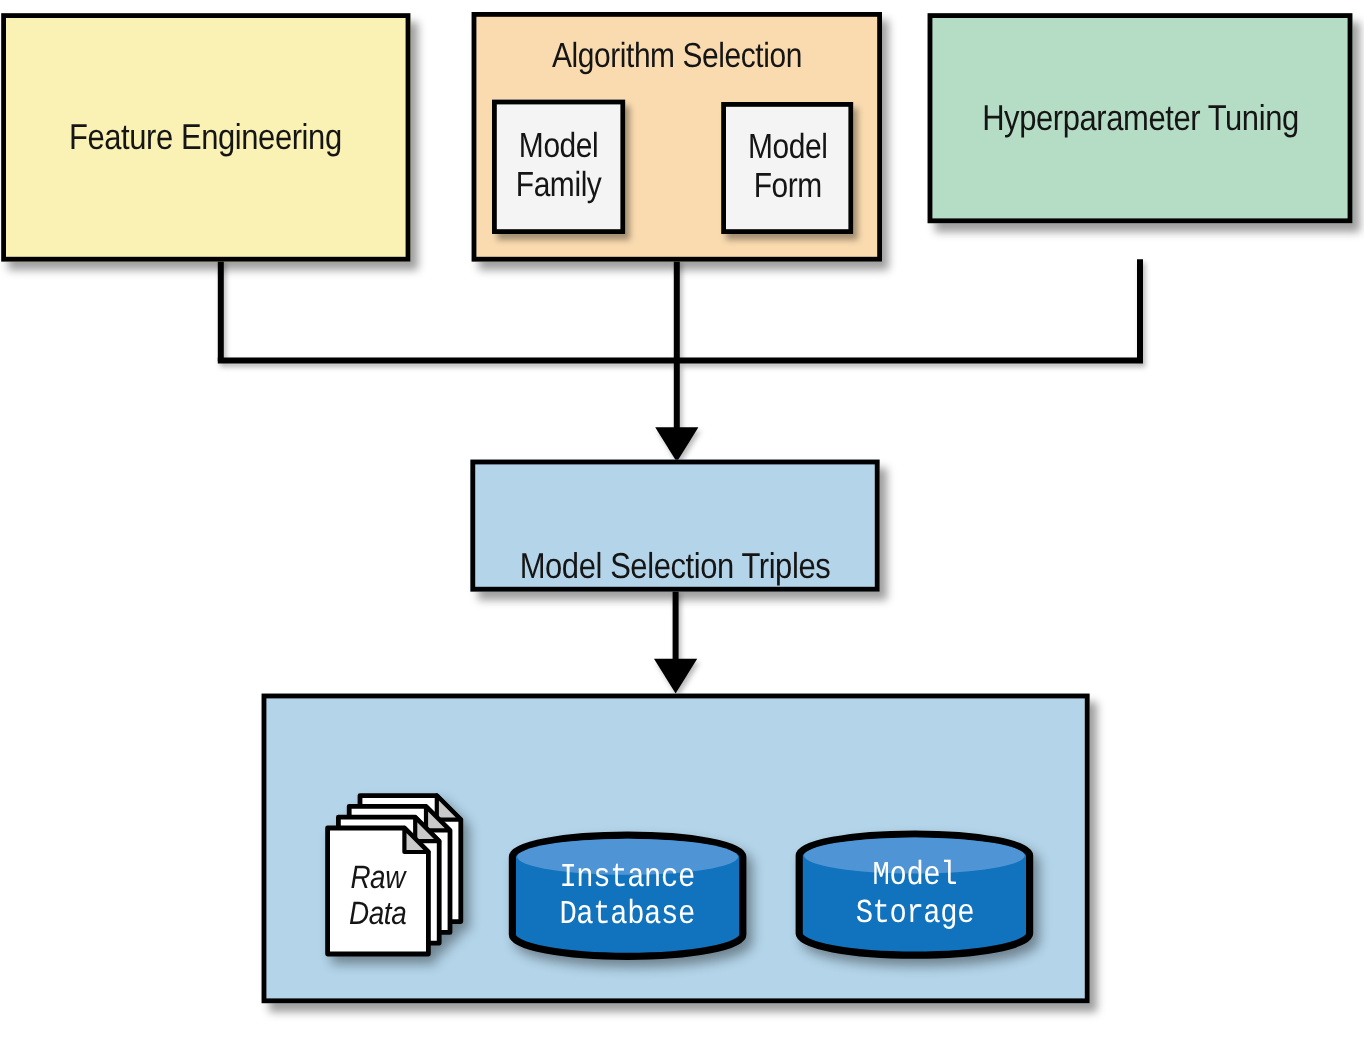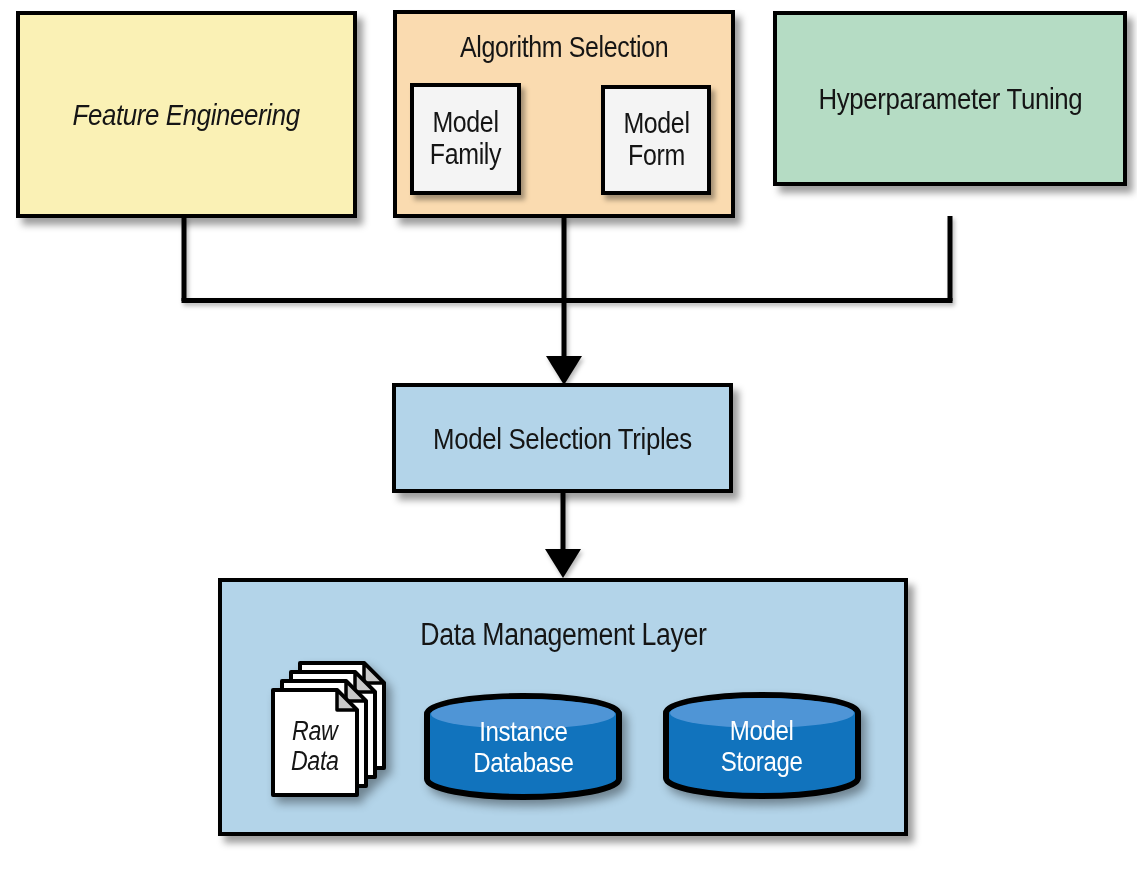--- a/index.html
+++ b/index.html
@@ -15,48 +15,48 @@
     box-shadow:6px 7px 7px rgba(0,0,0,.38);
     display:flex;align-items:center;justify-content:center;text-align:center;
     z-index:1;
   }
   .lbl{
     white-space:pre-line;line-height:1.1;letter-spacing:-.4px;
     transform:scaleX(.86);transform-origin:50% 50%;
     display:inline-block;
   }
   .abs-title{position:absolute;text-align:center;z-index:2;}
-  #fe{left:16px;top:11px;width:341px;height:207px;background:var(--c-yellow);font-size:30px;font-style:italic;}
+  #fe{left:1px;top:11px;width:341px;height:207px;background:var(--c-yellow);font-size:30px;}
   #as{left:393px;top:10px;width:342px;height:208px;background:var(--c-peach);}
   #as-title{left:393px;top:32px;width:342px;font-size:29px;line-height:30px;}
   #mf{left:410px;top:83px;width:111px;height:112px;background:var(--c-inner);font-size:29px;box-shadow:4px 5px 5px rgba(0,0,0,.35);z-index:2;}
   #mfo{left:601px;top:85px;width:110px;height:110px;background:var(--c-inner);font-size:29px;box-shadow:4px 5px 5px rgba(0,0,0,.35);z-index:2;}
   #ht{left:773px;top:11px;width:354px;height:175px;background:var(--c-green);font-size:30px;}
-  #mst{left:392px;top:383px;width:341px;height:110px;background:var(--c-blue);font-size:30px;}
+  #mst{left:392px;top:383px;width:341px;height:110px;background:var(--c-blue);font-size:30px;align-items:flex-end;}
   #dml{left:218px;top:578px;width:690px;height:258px;background:var(--c-blue);}
   #dml-title{left:218px;top:618px;width:690px;font-size:31px;line-height:32px;}
   #connectors{position:absolute;left:0;top:0;z-index:0;filter:drop-shadow(2px 3px 2px rgba(0,0,0,.28));}
   .cline{stroke:var(--c-stroke,#000);stroke-width:5;fill:none;}
   .ahead{fill:var(--c-stroke,#000);stroke:none;}
   #pages{position:absolute;left:263px;top:653px;z-index:2;filter:drop-shadow(5px 6px 5px rgba(0,0,0,.38));}
   .page{fill:var(--c-page,#fff);stroke:var(--c-stroke,#000);stroke-width:4;stroke-linejoin:round;}
   .fold{fill:var(--c-fold,#c9c9c9);stroke:var(--c-stroke,#000);stroke-width:3.5;stroke-linejoin:round;}
   #rawdata-lbl{
     position:absolute;left:273px;top:690px;width:84px;height:105px;box-sizing:border-box;
     padding-top:27px;font-size:27px;line-height:33px;text-align:center;z-index:3;font-style:italic;
   }
   .cyl{position:absolute;z-index:2;filter:drop-shadow(5px 6px 5px rgba(0,0,0,.38));}
   #cyl1{left:420px;top:690px;}
   #cyl2{left:659px;top:689px;}
   .cyl-body{fill:var(--c-dbbody,#1173bd);stroke:var(--c-stroke,#000);stroke-width:6;stroke-linejoin:round;}
   .cyl-top{fill:var(--c-dbtop,#4f95d6);}
   .cyl-lbl{
     position:absolute;width:206px;height:113px;box-sizing:border-box;
     padding-top:27px;font-size:28px;line-height:33px;text-align:center;
-    color:var(--c-white,#fff);z-index:3;
+    color:var(--c-white,#fff);z-index:3;font-family:Liberation Mono, monospace;
   }
   #cyl1-lbl{left:420px;top:690px;}
   #cyl2-lbl{left:659px;top:689px;}
 </style>
 </head>
 <body>
 
 <div id="canvas">
 
   <svg id="connectors" width="1137" height="874" viewBox="0 0 1137 874">
@@ -90,23 +90,20 @@
 
   <div class="box" id="ht">
     <span class="lbl">Hyperparameter Tuning</span>
   </div>
 
   <div class="box" id="mst">
     <span class="lbl">Model Selection Triples</span>
   </div>
 
   <div class="box" id="dml"></div>
-  <div class="abs-title" id="dml-title">
-    <span class="lbl">Data Management Layer</span>
-  </div>
 
   <svg id="pages" width="132" height="148" viewBox="0 0 132 148">
     <g>
       <path class="page" d="M37,10 H101 L121,30 V115 H37 Z"></path>
       <path class="fold" d="M101,10 V30 H121 Z"></path>
     </g>
     <g>
       <path class="page" d="M28,19 H92 L112,39 V124 H28 Z"></path>
       <path class="fold" d="M92,19 V39 H112 Z"></path>
     </g>

